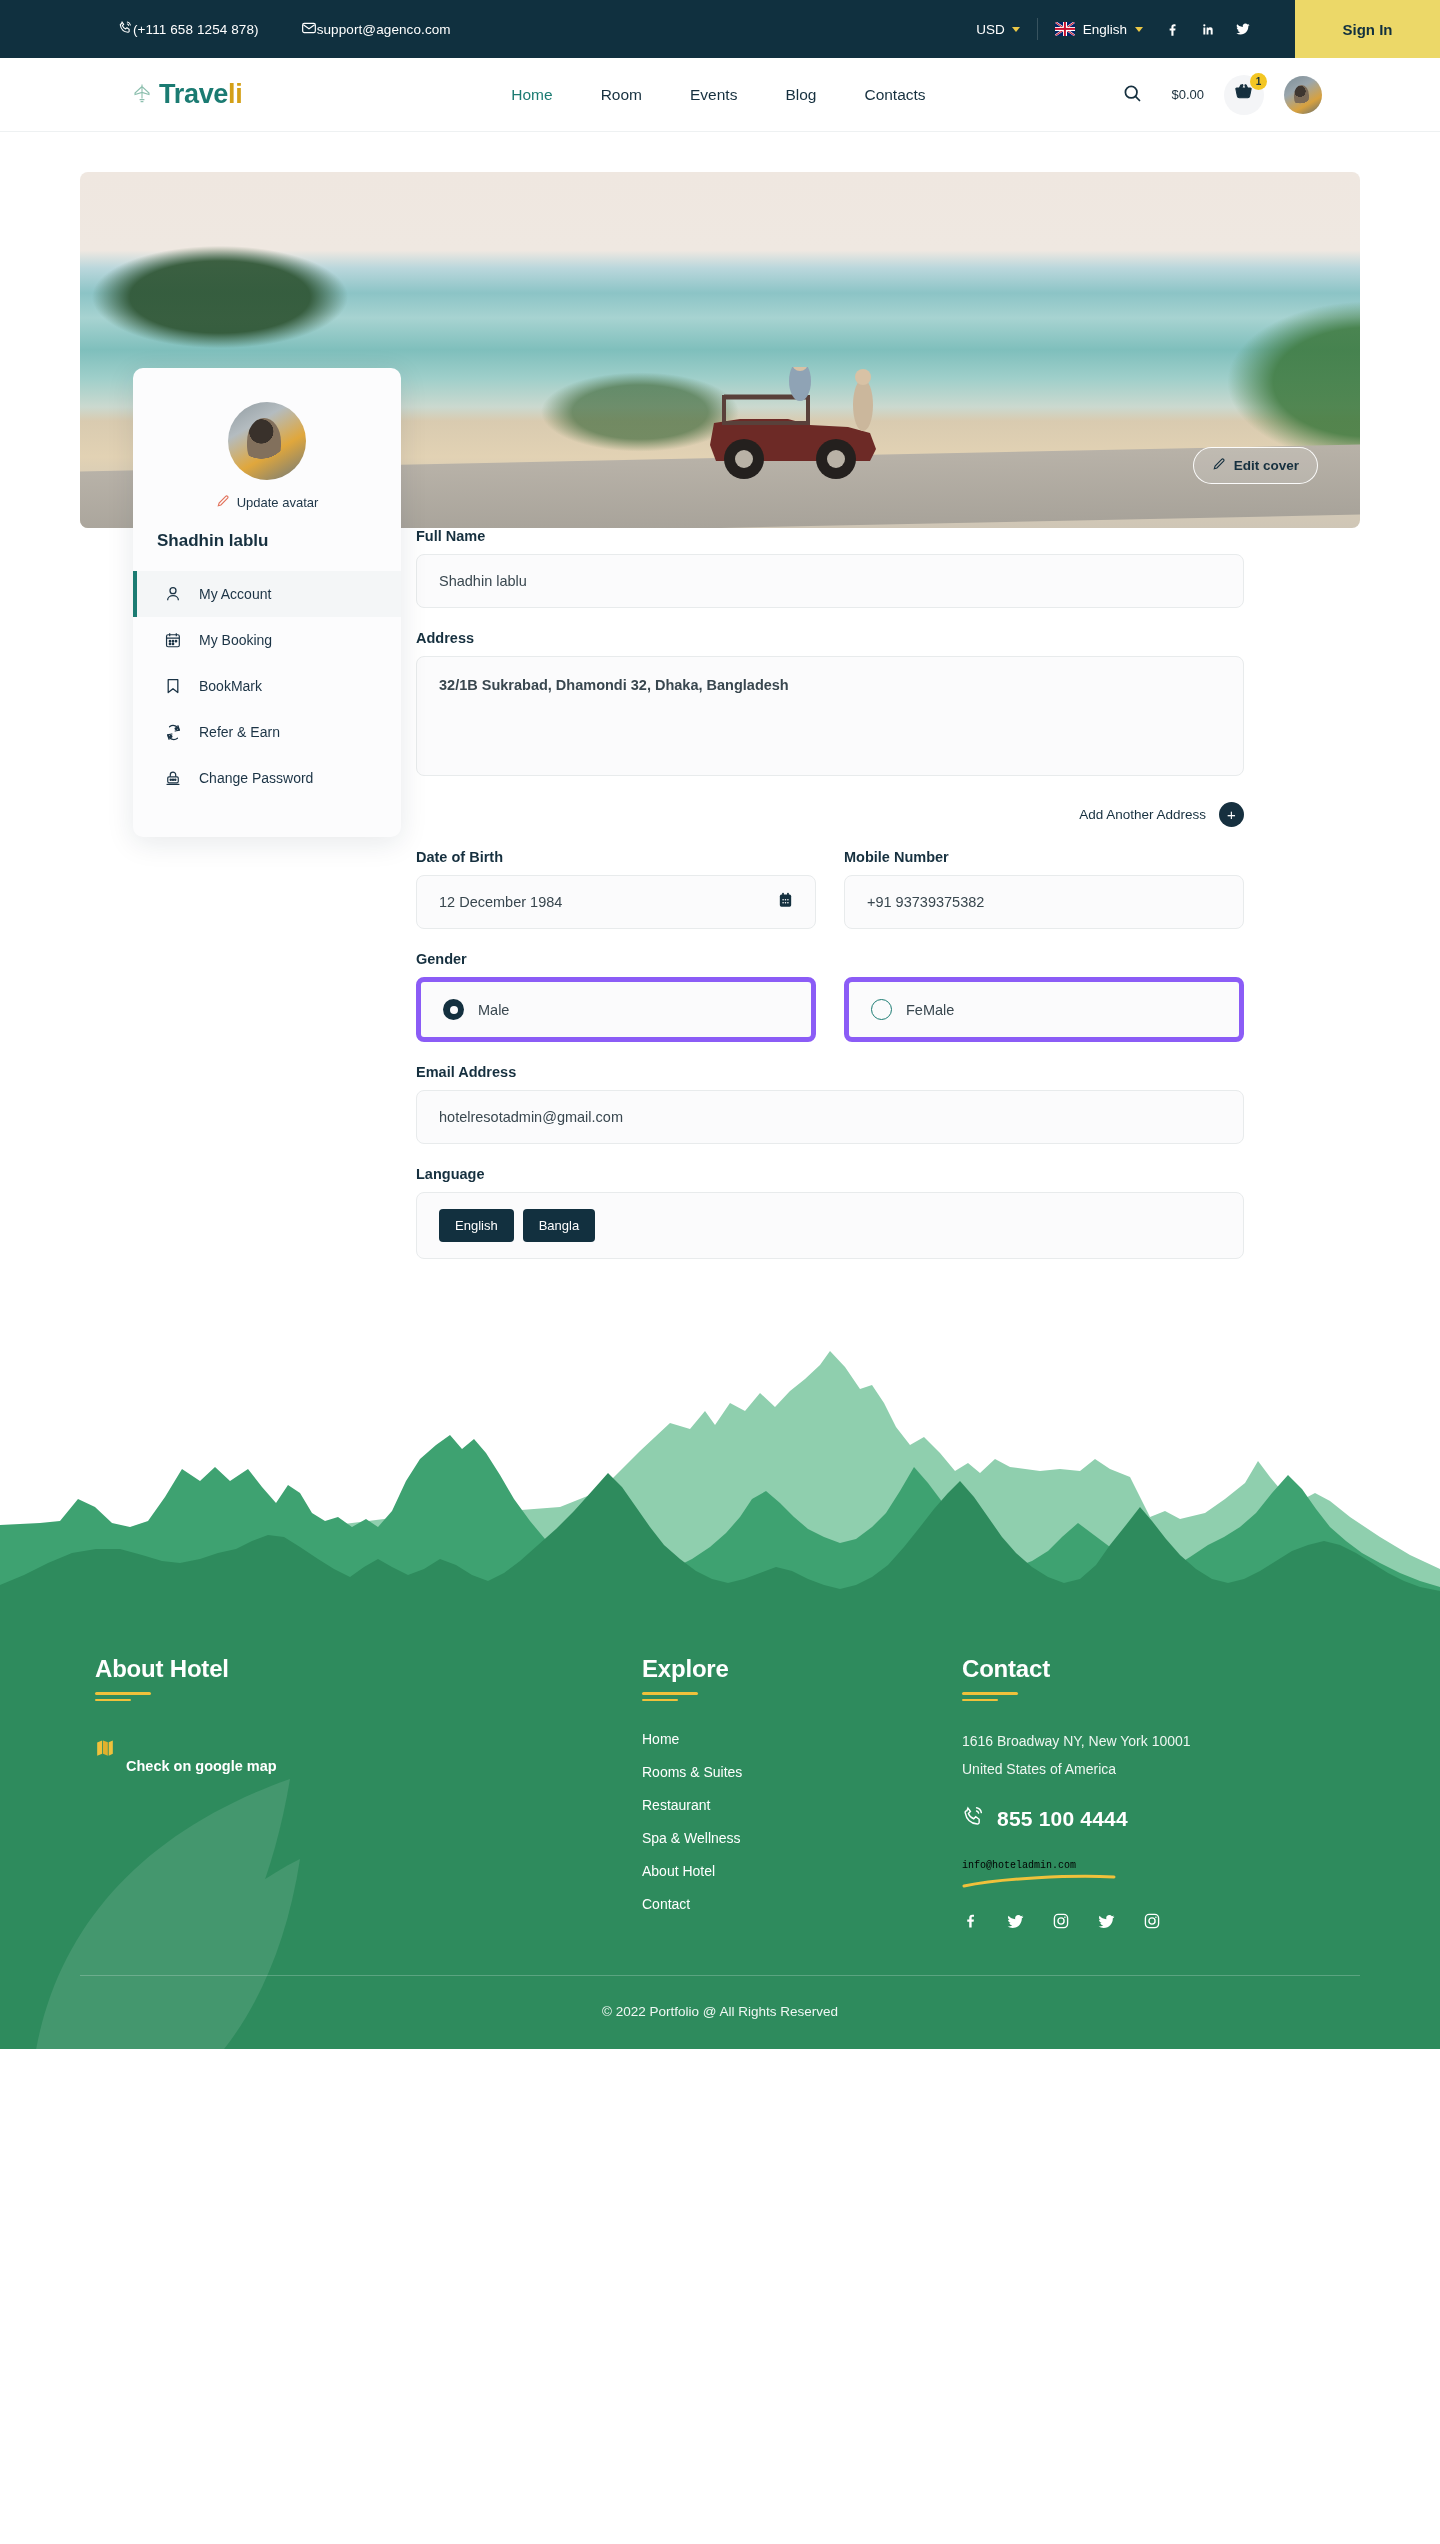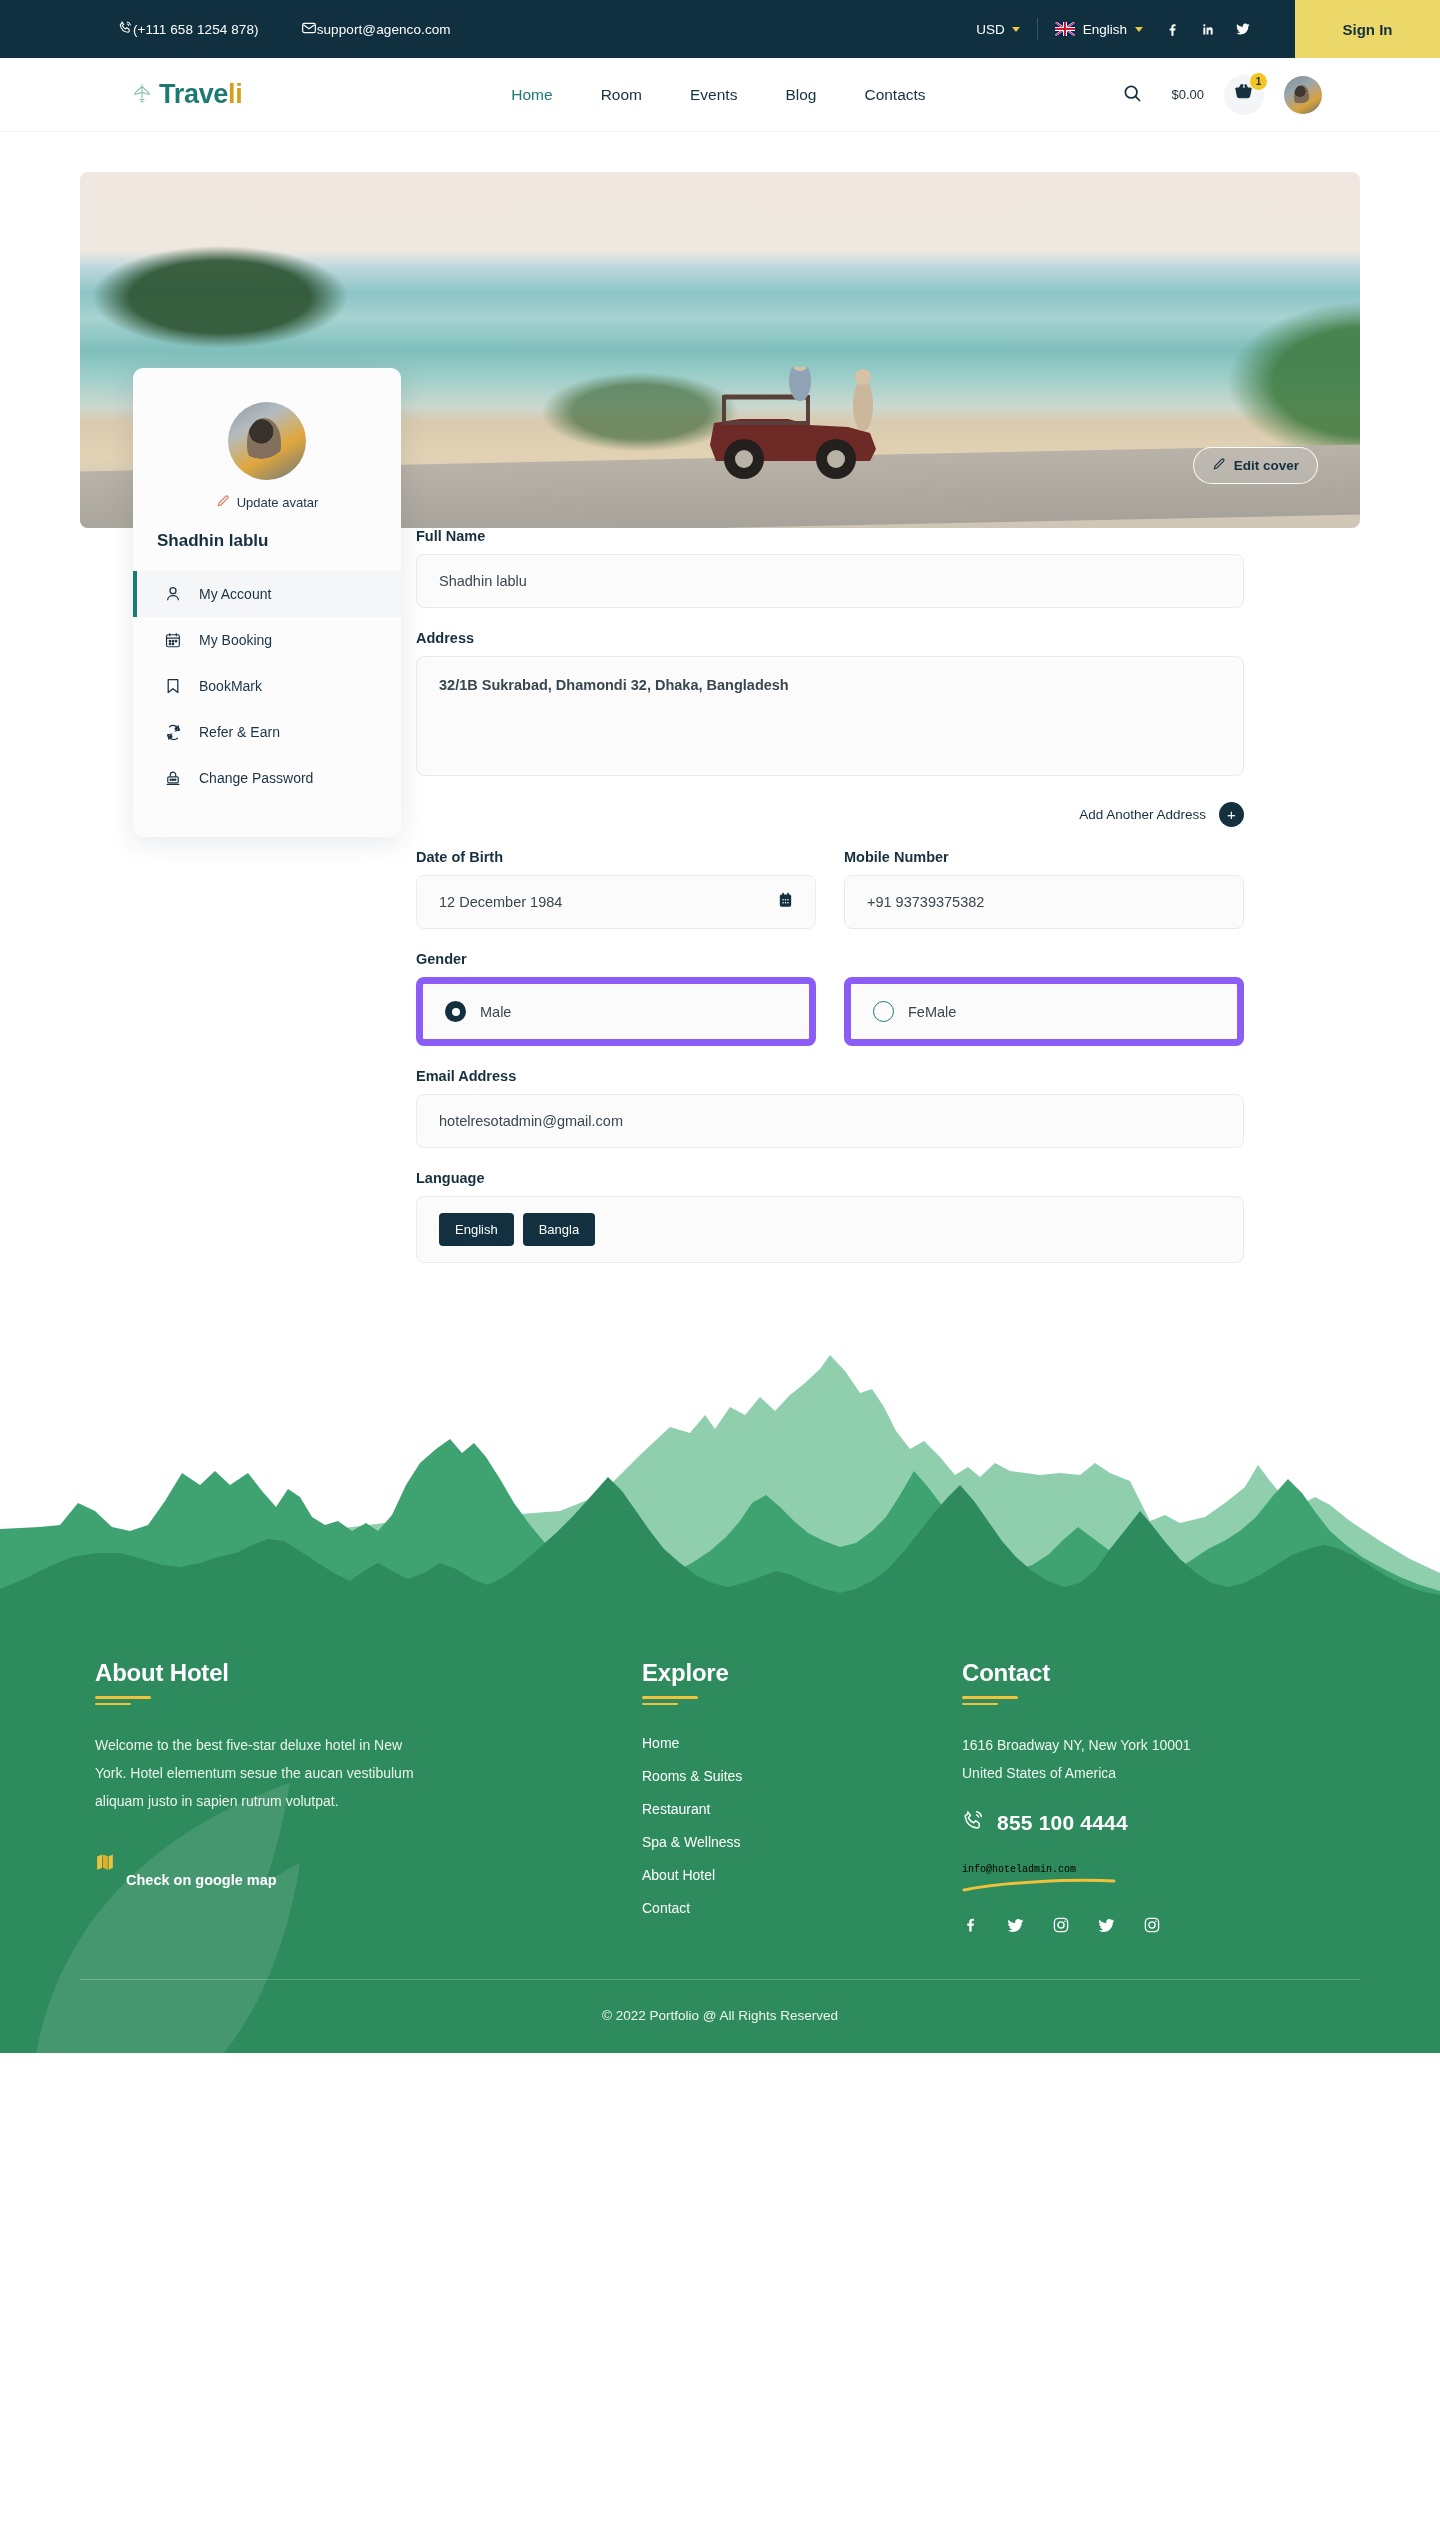--- a/index.html
+++ b/index.html
@@ -222,21 +222,21 @@
     background: #16303f; color: #fff; border: none;
     display: flex; align-items: center; justify-content: center;
     font-size: 15px; cursor: pointer; line-height: 1;
     font-family: "Liberation Sans", sans-serif;
   }
   .two-col { display: flex; gap: 28px; }
   .two-col > div { flex: 1; }
   .input-icon-wrap { position: relative; }
   .input-icon-wrap .ic { position: absolute; right: 22px; top: 50%; transform: translateY(-50%); }
   .radio-box {
-    background: #fbfbfc; border: 7px solid #8b5cf6; border-radius: 8px;
+    background: #fbfbfc; border: 5px solid #8b5cf6; border-radius: 8px;
     padding: 17px 22px; display: flex; align-items: center; gap: 14px;
     cursor: pointer; font-size: 14.5px; color: #39474f;
   }
   .radio-on {
     width: 21px; height: 21px; border-radius: 50%; background: #14303f;
     display: flex; align-items: center; justify-content: center; flex: none;
   }
   .radio-on::after { content:""; width: 8px; height: 8px; border-radius: 50%; background: #fbfbfc; }
   .radio-off {
     width: 21px; height: 21px; border-radius: 50%;
@@ -599,21 +599,20 @@
       </svg>
 
       <div class="footer-inner">
 
         <div class="fcol-1">
           <div class="f-title">About Hotel</div>
           <div class="f-underline">
               <div class="l1"></div>
               <div class="l2"></div>
             </div>
-          <p class="f-text">Welcome to the best five-star deluxe hotel in New York. Hotel elementum sesue the aucan vestibulum aliquam justo in sapien rutrum volutpat.</p>
           <div class="gmap">
             <span>
               <svg width="20" height="20" viewBox="0 0 24 24">
                   <path fill="#f0c13b" d="M2.6 5.4 8.6 3v16l-6 2.4z"></path>
                   <path fill="#e0b02c" d="M9.6 3 15.4 5.2v16L9.6 19z"></path>
                   <path fill="#f0c13b" d="M16.4 5.2 21.4 3v16l-5 2.2z"></path>
                 </svg>
             </span>
             <span class="lbl">Check on google map</span>
           </div>

